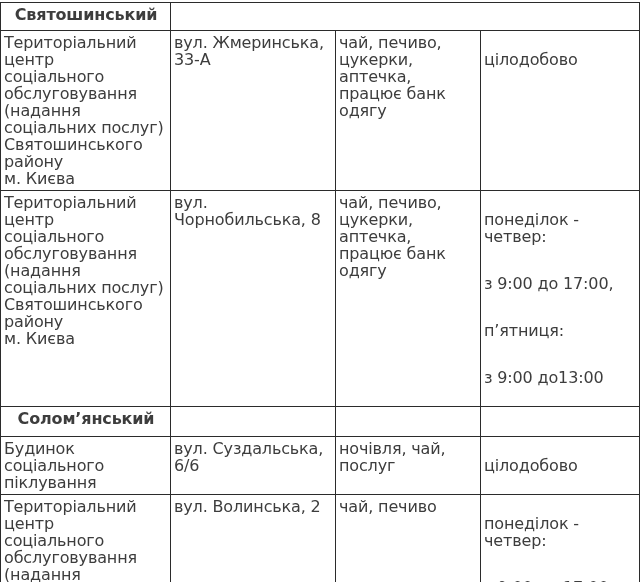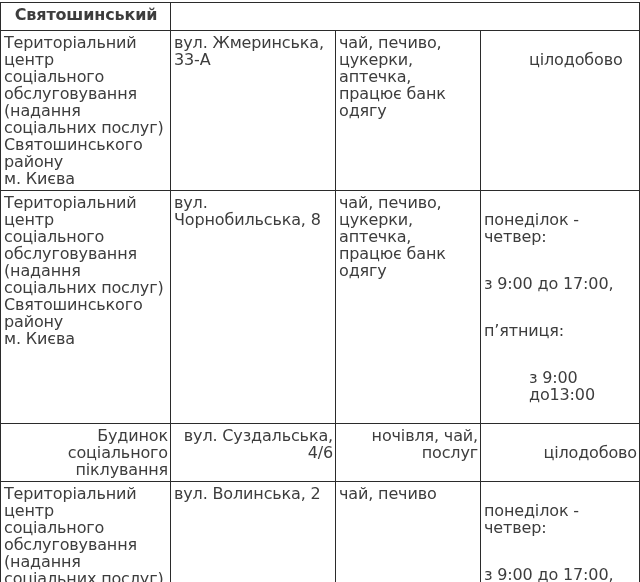--- a/index.html
+++ b/index.html
@@ -39,27 +39,26 @@
     text-align: center;
     vertical-align: middle;
     white-space: normal;
   }
   p.hline {
     margin: 0 0 13px 0;
     padding: 0;
   }
   td.hours p.hline:last-child {
     margin-bottom: 0;
-    margin-left: 45px;
   }
   tr.h28  { height: 28px; }
   tr.h110 { height: 110px; }
   tr.h120 { height: 120px; }
   tr.h30  { height: 30px; }
-  tr.h50  { height: 50px; text-align: right; }
+  tr.h50  { height: 50px; }
   tr.h121 { height: 121px; }
 </style>
 </head>
 <body>
 
 <div class="page">
   <table class="directory">
     <colgroup>
       <col style="width:170px">
       <col style="width:165px">
@@ -101,25 +100,31 @@
 цукерки, аптечка,
 працює банк одягу</td>
       <td class="hours">
         <p class="hline">понеділок - четвер:</p>
         <p class="hline">з 9:00 до 17:00,</p>
         <p class="hline">п’ятниця:</p>
         <p class="hline">з 9:00 до13:00</p>
       </td>
     </tr>
 
+    <tr class="h30">
+      <td class="district">Солом’янський</td>
+      <td></td>
+      <td></td>
+      <td></td>
+    </tr>
 
     <tr class="h50">
       <td>Будинок соціального
 піклування</td>
-      <td>вул. Суздальська, 4/6</td>
+      <td>вул. Суздальська, 6/6</td>
       <td>ночівля, чай, послуг</td>
       <td class="hours">
         <p class="hline">цілодобово</p>
       </td>
     </tr>
 
     <tr class="h121">
       <td>Територіальний центр
 соціального
 обслуговування (надання

